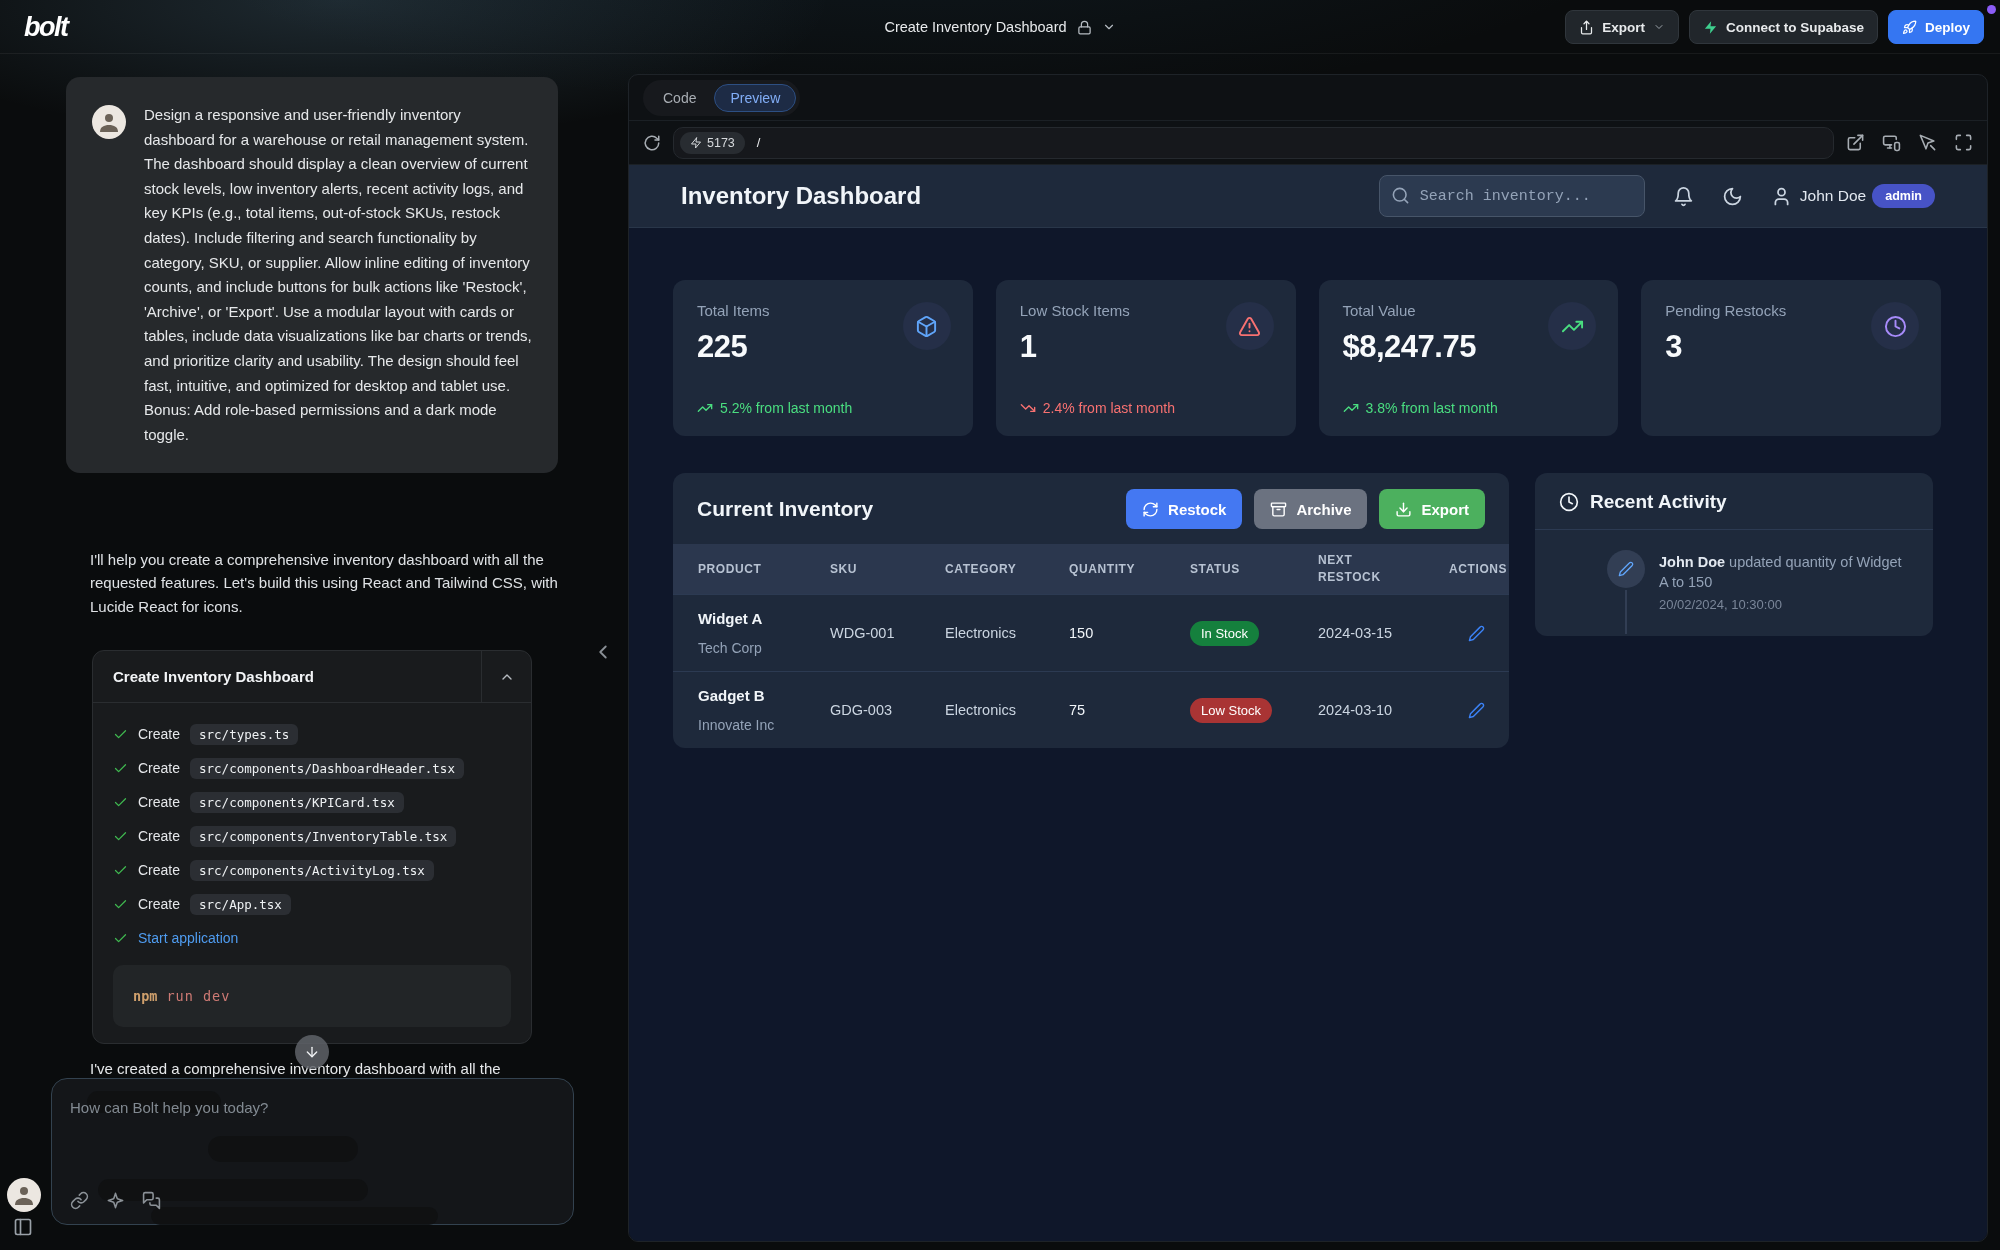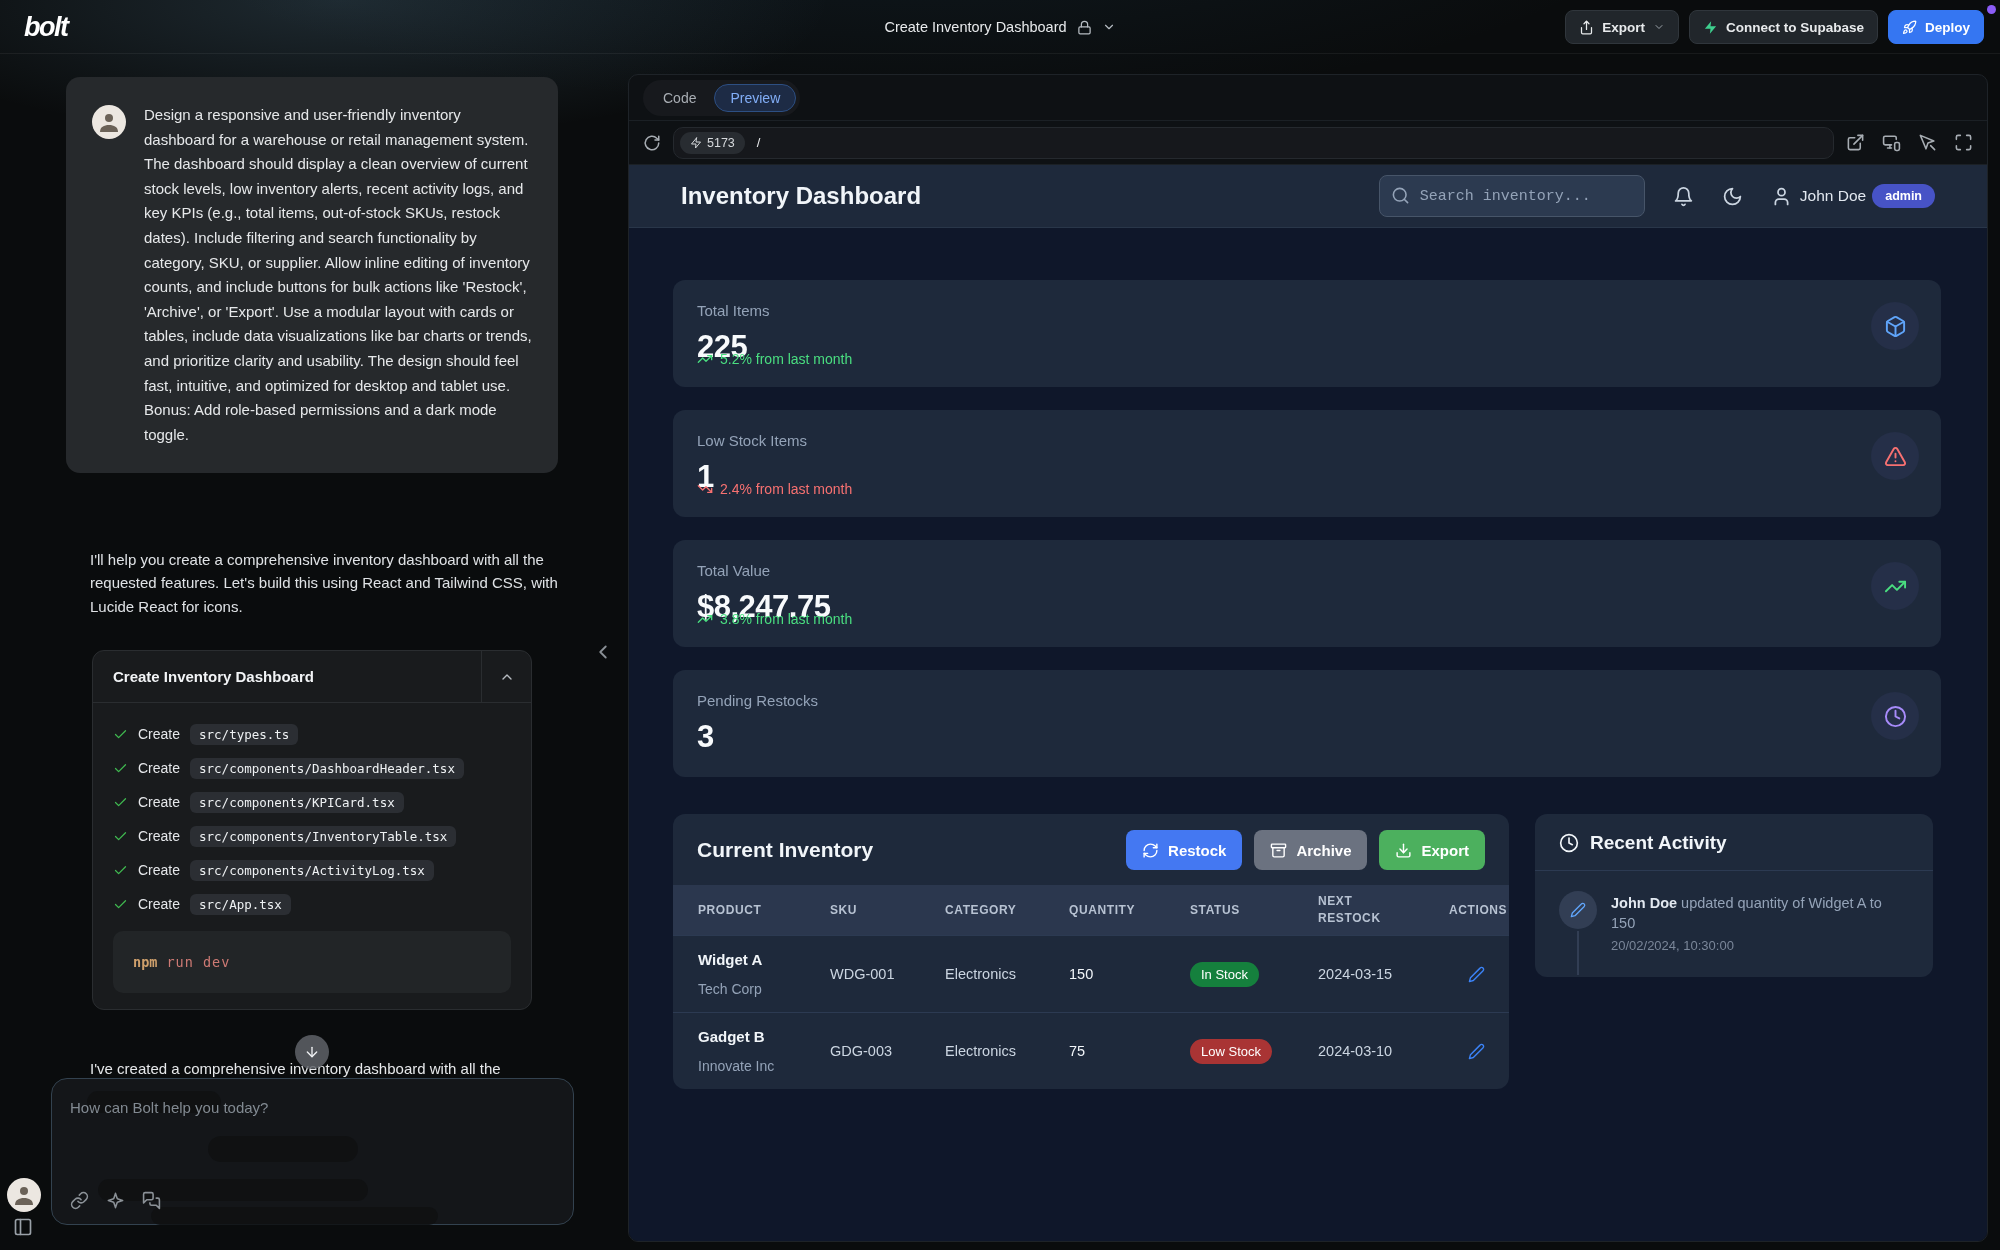--- a/index.html
+++ b/index.html
@@ -104,21 +104,21 @@
   .search-box input { width:100%; height:100%; background:#2c3a50; border:1px solid #475569; border-radius:8px;
     color:#e2e8f0; font-size:15px; padding:0 12px 0 40px; outline:none; font-family:Liberation Mono, monospace; }
   .search-box input::placeholder { color:#94a3b8; }
   .search-ic { position:absolute; left:12px; top:11px; color:#94a3b8; }
   .hdr-ic { color:#cbd5e1; margin-left:28px; cursor:pointer; }
   .user-group { display:flex; align-items:center; margin-left:28px; gap:8px; cursor:pointer; }
   .user-name { font-size:15.5px; color:#e2e8f0; }
   .role-badge { margin-left:6px; background:#4753c6; color:#fff; font-size:12.5px; font-weight:600;
     padding:5px 13px; border-radius:999px; }
 
-  .kpi-row { display:flex; gap:23px; padding:0 46px 0 44px; margin-top:52px;flex-direction:column; }
+  .kpi-row { display:flex; gap:23px; padding:0 46px 0 44px; margin-top:52px; }
   .kpi-card { flex:1; height:156px; background:#1e293b; border-radius:12px; padding:22px 24px; position:relative; }
   .kpi-label { font-size:15px; color:#94a3b8; }
   .kpi-value { font-size:31px; font-weight:800; color:#f8fafc; letter-spacing:-0.5px; margin-top:10px; }
   .kpi-icon { position:absolute; right:22px; top:22px; width:48px; height:48px; border-radius:50%;
     background:#252f48; display:flex; align-items:center; justify-content:center; }
   .kpi-icon.blue { color:#60a5fa; } .kpi-icon.red { color:#f87171; }
   .kpi-icon.green { color:#4ade80; } .kpi-icon.purple { color:#a78bfa; }
   .kpi-trend { position:absolute; left:24px; bottom:20px; display:flex; align-items:center; gap:7px; font-size:14px; }
   .kpi-trend.up { color:#4ade80; } .kpi-trend.down { color:#f87171; }
 
@@ -142,21 +142,21 @@
   .cell { font-size:14.5px; color:#cbd5e1; }
   .cell.qty { color:#f1f5f9; }
   .pill { display:inline-block; font-size:13px; color:#fff; padding:5px 11px; border-radius:999px; }
   .pill-green { background:#15803d; } .pill-red { background:#a93434; }
   .cell-actions { justify-self:end; padding-right:24px; color:#3b82f6; cursor:pointer; }
 
   .act-card { width:398px; background:#1e293b; border-radius:12px; margin-left:26px; overflow:hidden; }
   .act-head { display:flex; align-items:center; gap:11px; padding:18px 24px 16px; border-bottom:1px solid #2c3a52;
     color:#f1f5f9; }
   .act-title { font-size:19px; font-weight:700; }
-  .act-list { padding:20px 24px 24px; }
+  .act-list { padding:20px 24px 24px;margin-left:48px; }
   .act-item { display:flex; gap:14px; position:relative; }
   .act-item + .act-item { margin-top:24px; }
   .act-ic { width:38px; height:38px; border-radius:50%; background:#323e54; display:flex; align-items:center;
     justify-content:center; flex:none; position:relative; z-index:1; }
   .act-ic.blue { color:#60a5fa; } .act-ic.green { color:#4ade80; }
   .act-item.has-line::after { content:''; position:absolute; left:18px; top:40px; width:2px; height:44px;
     background:#323e54; z-index:0; }
   .act-text { padding-top:2px; }
   .act-line { font-size:14.5px; color:#94a3b8; line-height:1.4; }
   .act-actor { font-weight:700; color:#e2e8f0; margin-right:4px; }
@@ -292,20 +292,28 @@
           <span class="file-chip">src/components/ActivityLog.tsx</span>
         </div>
         <div class="step">
           <span class="chk">
               <svg class="ic" width="15" height="15" viewBox="0 0 24 24">
                 <path d="M20 6 9 17l-5-5"></path>
               </svg>
             </span>
           <span class="step-action">Create</span>
           <span class="file-chip">src/App.tsx</span>
+        </div>
+        <div class="step">
+          <span class="chk">
+              <svg class="ic" width="15" height="15" viewBox="0 0 24 24">
+                <path d="M20 6 9 17l-5-5"></path>
+              </svg>
+            </span>
+          <span class="start-link">Start application</span>
         </div>
         <div class="terminal">
           <span class="t-cmd">npm</span>
           <span class="t-args">run dev</span>
         </div>
       </div>
     </div>
 
     <button class="scroll-down">
       <svg class="ic" width="16" height="16" viewBox="0 0 24 24">

